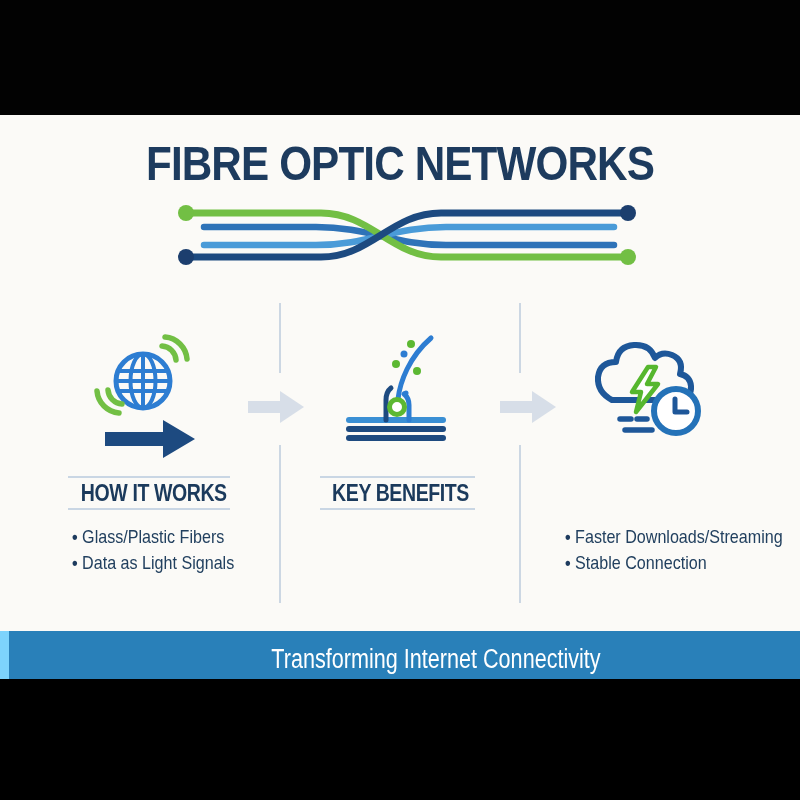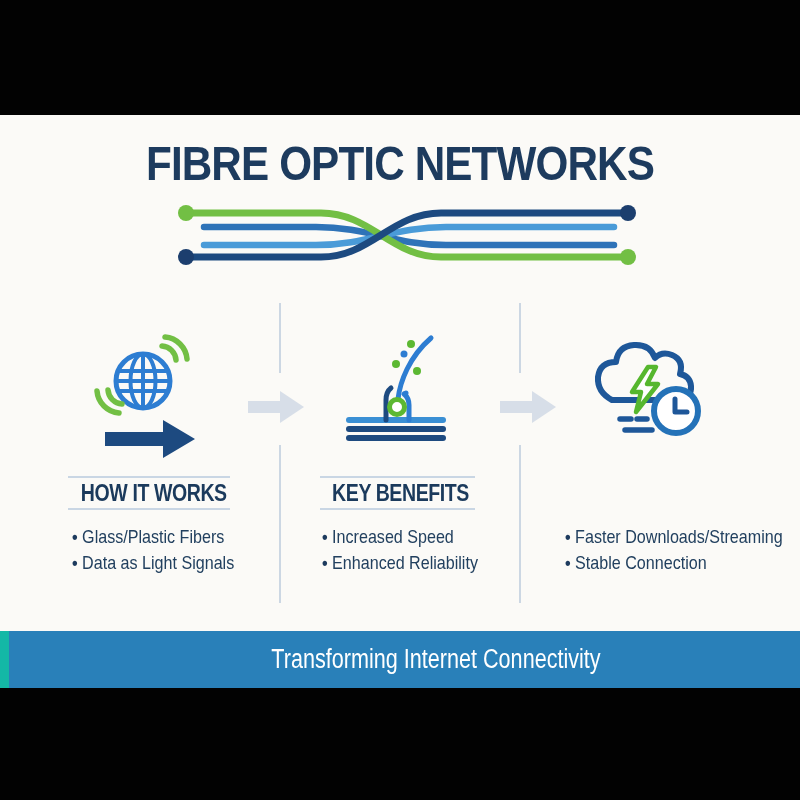--- a/index.html
+++ b/index.html
@@ -1,18 +1,18 @@
 <!DOCTYPE html>
 <html><head>
 <meta charset="utf-8">
 <style>
   html,body{margin:0;padding:0;background:#000;}
   #stage{
-    position:relative;width:800px;height:800px;overflow:hidden;
-    background:#14b8a6;font-family:"Liberation Sans",sans-serif;
+    position:relative;width:800px;height:679px;overflow:hidden;
+    background:#7dd3fc;font-family:"Liberation Sans",sans-serif;
     -webkit-font-smoothing:antialiased;
   }
   .abs{position:absolute;}
   .bar-black{background:#020202;}
   .content{background:#fbfaf7;}
   .title{
     width:800px;text-align:center;color:#1d3b5e;font-weight:bold;
     font-size:48px;line-height:50px;letter-spacing:-1px;
     transform:scaleX(0.88);transform-origin:center;white-space:nowrap;
   }
@@ -116,24 +116,20 @@
     <span class="heading-text">HOW IT WORKS</span>
   </div>
   <ul class="abs bullets" style="left:64px;top:516px;">
     <li>Glass/Plastic Fibers</li>
     <li>Data as Light Signals</li>
   </ul>
 
   <div class="abs heading-box" style="left:320px;top:476px;width:155px;height:30px;">
     <span class="heading-text">KEY BENEFITS</span>
   </div>
-  <ul class="abs bullets" style="left:314px;top:516px;">
-    <li>Increased Speed</li>
-    <li>Enhanced Reliability</li>
-  </ul>
 
   <ul class="abs bullets" style="left:557px;top:516px;">
     <li>Faster Downloads/Streaming</li>
     <li>Stable Connection</li>
   </ul>
 
   <div class="abs footer-bar" style="left:9px;top:631px;width:800px;height:57px;padding-left:27px;">
     <div class="footer-text">Transforming Internet Connectivity</div>
   </div>
 

